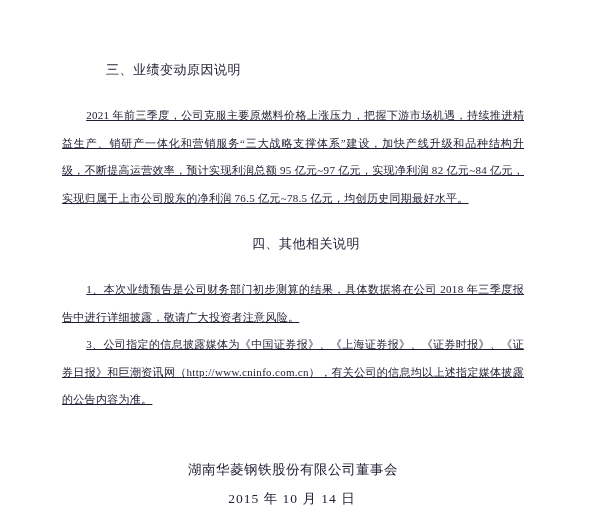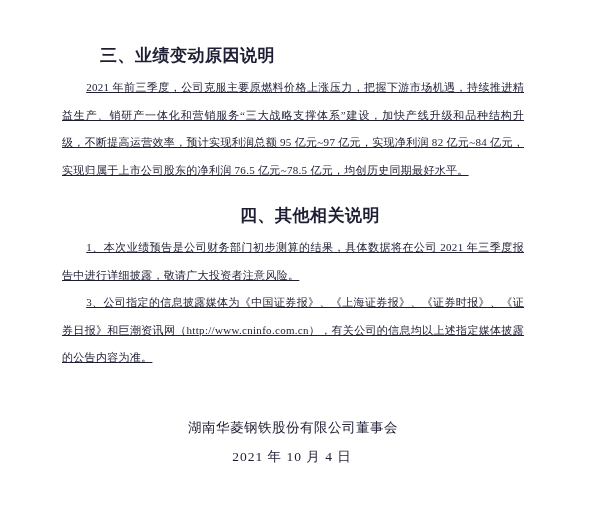--- a/index.html
+++ b/index.html
@@ -20,25 +20,25 @@
     height: 523px;
     background: #ffffff;
   }
   .doc-content {
     position: absolute;
     top: 38px;
     left: 62px;
     width: 462px;
   }
   .sec-heading {
-    font-size: 17px;
-    font-weight: bold;
+    font-size: 13px;
+    font-weight: normal;
     line-height: 28px;
     text-indent: 2em;
-    margin: 4px;
+    margin: 18px;
     letter-spacing: 0.5px;
   }
   .sec-heading.second {
     margin-top: 18px;
     text-align: center;
   }
   .body-para {
     font-size: 11px;
     line-height: 27.5px;
     text-align: justify;
@@ -69,23 +69,23 @@
 
 <div class="doc-page">
   <div class="doc-content">
 
     <h3 class="sec-heading">三、业绩变动原因说明</h3>
 
     <p class="body-para">2021 年前三季度，公司克服主要原燃料价格上涨压力，把握下游市场机遇，持续推进精益生产、销研产一体化和营销服务“三大战略支撑体系”建设，加快产线升级和品种结构升级，不断提高运营效率，预计实现利润总额 95 亿元~97 亿元，实现净利润 82 亿元~84 亿元，实现归属于上市公司股东的净利润 76.5 亿元~78.5 亿元，均创历史同期最好水平。</p>
 
     <h3 class="sec-heading second">四、其他相关说明</h3>
 
-    <p class="body-para">1、本次业绩预告是公司财务部门初步测算的结果，具体数据将在公司 2021 年三季度报告中进行详细披露，敬请广大投资者注意风险。</p>
+    <p class="body-para">1、本次业绩预告是公司财务部门初步测算的结果，具体数据将在公司 2018 年三季度报告中进行详细披露，敬请广大投资者注意风险。</p>
 
     <p class="body-para">3、公司指定的信息披露媒体为《中国证券报》、《上海证券报》、《证券时报》、《证券日报》和巨潮资讯网（http://www.cninfo.com.cn），有关公司的信息均以上述指定媒体披露的公告内容为准。</p>
 
     <div class="sig-block">
       <div class="sig-company">湖南华菱钢铁股份有限公司董事会</div>
-      <div class="sig-date">2021 年 10 月 4 日</div>
+      <div class="sig-date">2015 年 10 月 14 日</div>
     </div>
 
   </div>
 </div>
 
 </body></html>

